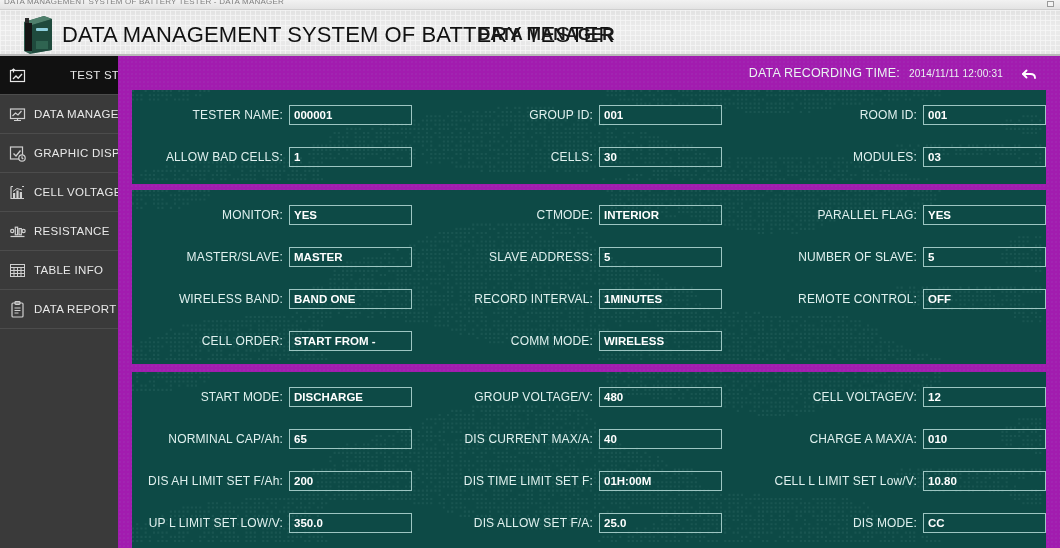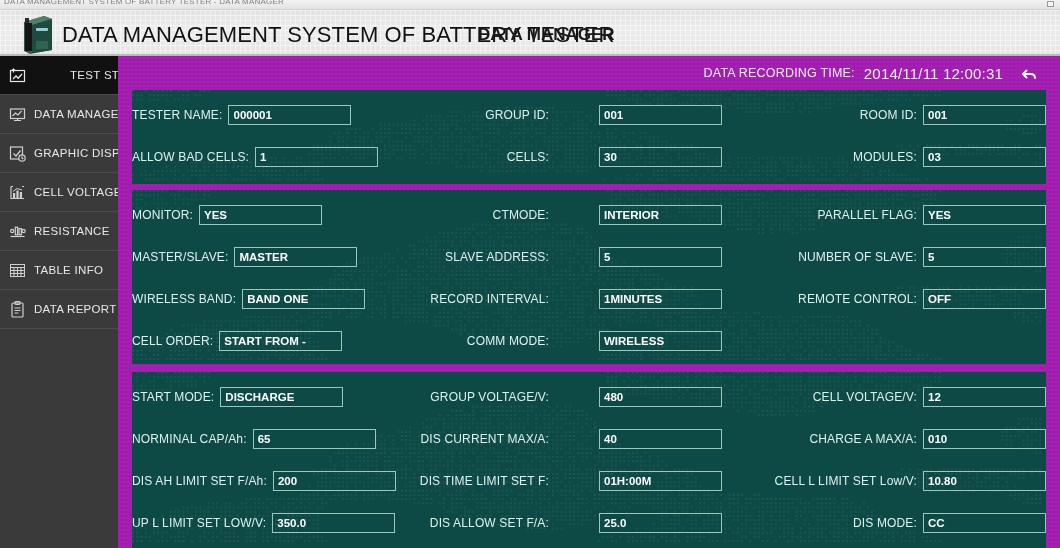--- a/index.html
+++ b/index.html
@@ -118,21 +118,21 @@
   .rec-bar {
     position: absolute; left: 0; top: 0;
     width: 942px; height: 34px;
     display: flex; align-items: center; justify-content: flex-end;
     padding-right: 22px;
     color: #eaf3f2;
     font-size: 12.5px;
     letter-spacing: .2px;
   }
   .rec-label { margin-right: 9px; }
-  .rec-value { font-size: 15px; }
+  .rec-value { font-size: 10px; }
   .rec-back {
     margin-left: 18px; width: 17px; height: 17px;
     display: inline-block;
   }
 
   
   .panel {
     position: absolute;
     left: 14px;
     width: 914px;
@@ -151,22 +151,22 @@
   .row {
     position: absolute;
     left: 0; width: 914px; height: 42px;
     display: block;
   }
   .field {
     position: absolute;
     display: flex; align-items: center;
     height: 21px;
   }
-  .field.c1 { left: 0px;   width: 280px; }
-  .field.c2 { left: 310px; width: 280px; justify-content: flex-end; gap: 44px; }
+  .field.c1 { left: 0px;   width: 280px; justify-content: flex-end; }
+  .field.c2 { left: 310px; width: 280px; justify-content: flex-end; }
   .field.c3 { left: 600px; width: 314px; justify-content: flex-end; }
 
   .f-label {
     color: #dff0ee;
     font-size: 12px;
     letter-spacing: .15px;
     white-space: nowrap;
     margin-right: 6px;
   }
   .f-input {

